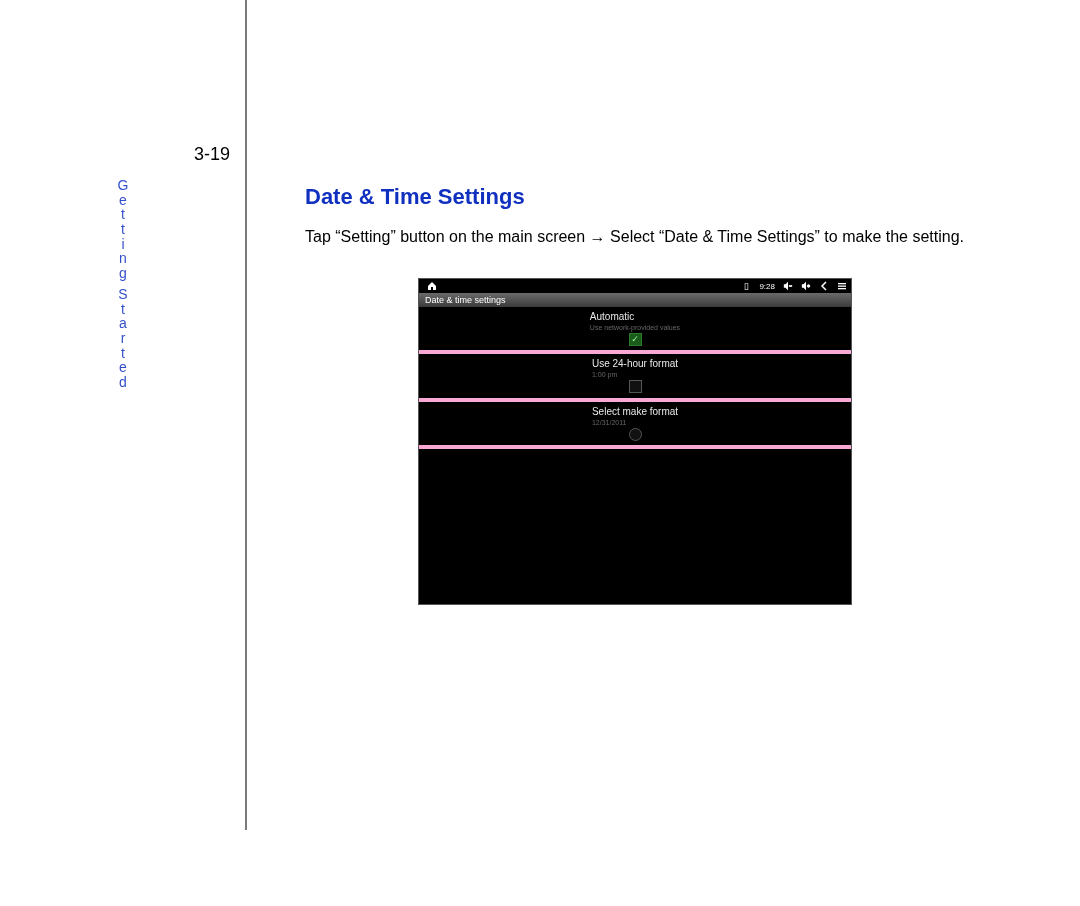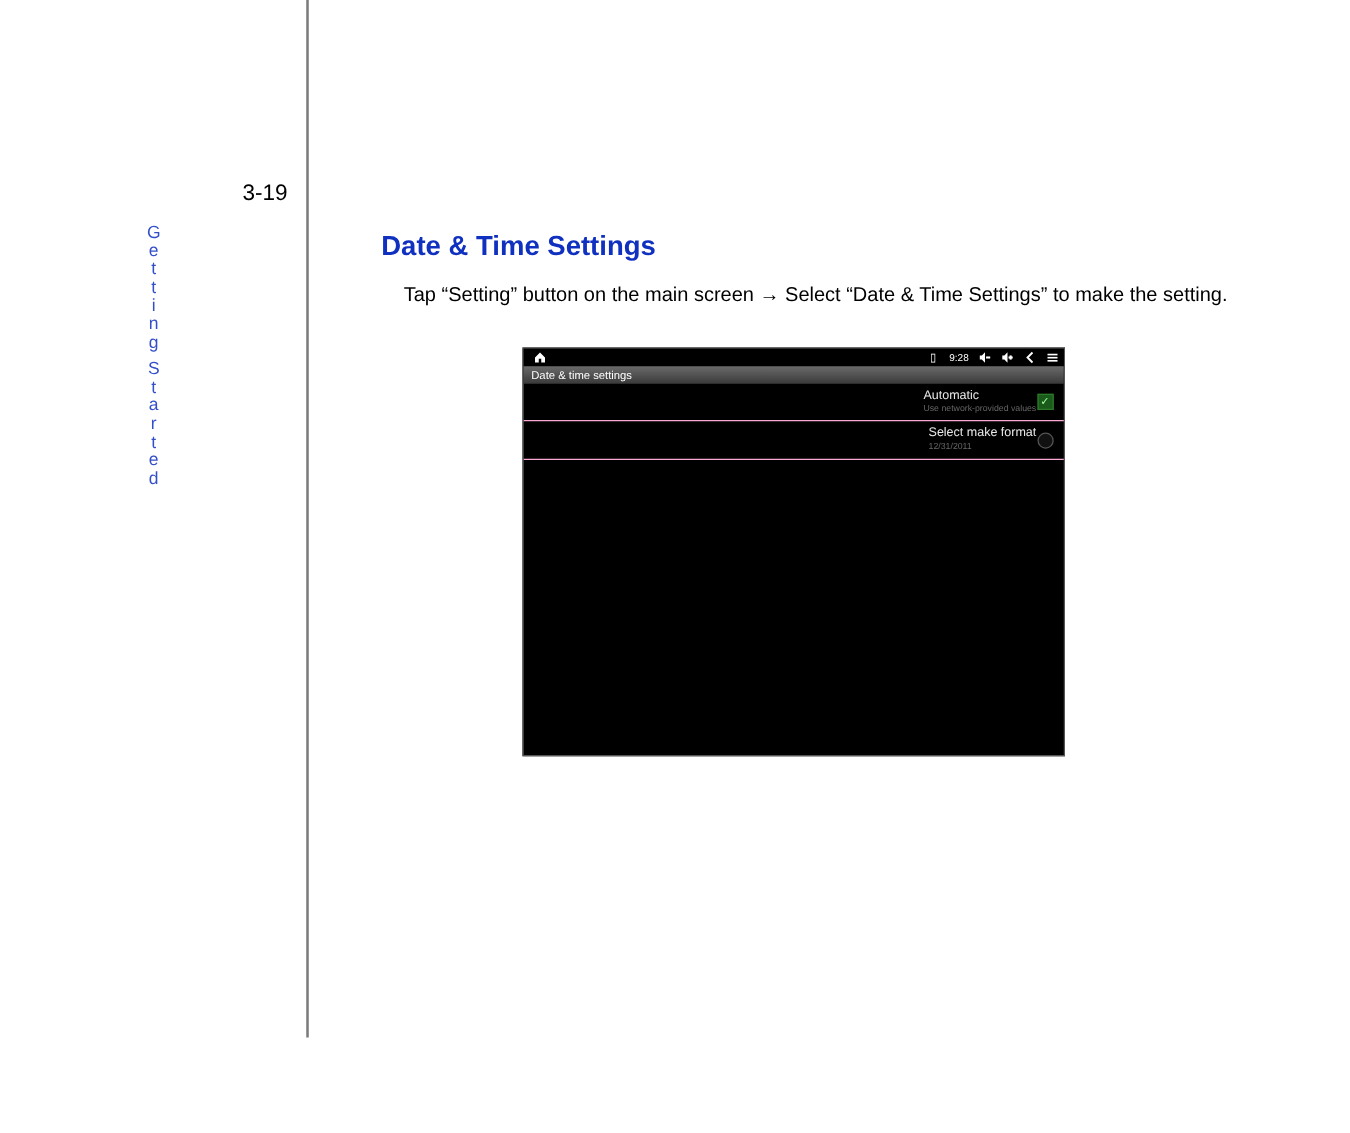--- a/index.html
+++ b/index.html
@@ -51,21 +51,21 @@
     position: absolute;
     top: 184px;
     left: 305px;
     font-size: 22px;
     font-weight: bold;
     color: #1030c0;
   }
   .bodytext {
     position: absolute;
     top: 228px;
-    left: 323px;
+    left: 305px;
     font-size: 16px;
     color: #000;
     width: 700px;
   }
 
   
   .shot {
     position: absolute;
     top: 278px;
     left: 418px;
@@ -100,25 +100,26 @@
     background: linear-gradient(#6a6a6a,#3a3a3a);
     color: #fff;
     font-size: 9px;
     display:flex;
     align-items:center;
     padding-left:6px;
   }
 
   .list { }
   .row {
-    border-bottom: 1px solid #f9a8d4;
+    border-bottom: 4px solid #f9a8d4;
     padding: 4px 8px 4px 8px;
     display: flex;
     align-items: center;
-    justify-content: flex-end;
+    justify-content: flex-start;
+    flex-direction: column;
   }
   .row .txt { display:flex; flex-direction:column; }
   .row .title-l { color:#e8e8e8; font-size:10px; line-height:1.2; }
   .row .title-l.dim { color:#777; }
   .row .sub-l { color:#666; font-size:7px; line-height:1.2; margin-top:1px; }
 
   .ctrl { width:14px; height:14px; display:flex; align-items:center; justify-content:center; }
   .chk-on {
     width:11px; height:11px; border:1px solid #2a7a2a; background:#1a5a1a;
     display:flex; align-items:center; justify-content:center;
@@ -207,20 +208,29 @@
           <div class="sub-l">Use network-provided values</div>
         </div>
         <div class="ctrl">
             <div class="chk-on">✓</div>
           </div>
       </div>
 
 
 
 
+      <div class="row">
+        <div class="txt">
+          <div class="title-l">Use 24-hour format</div>
+          <div class="sub-l">1:00 pm</div>
+        </div>
+        <div class="ctrl">
+            <div class="chk-off"></div>
+          </div>
+      </div>
 
       <div class="row">
         <div class="txt">
           <div class="title-l">Select make format</div>
           <div class="sub-l">12/31/2011</div>
         </div>
         <div class="ctrl">
             <div class="radio"></div>
           </div>
       </div>

